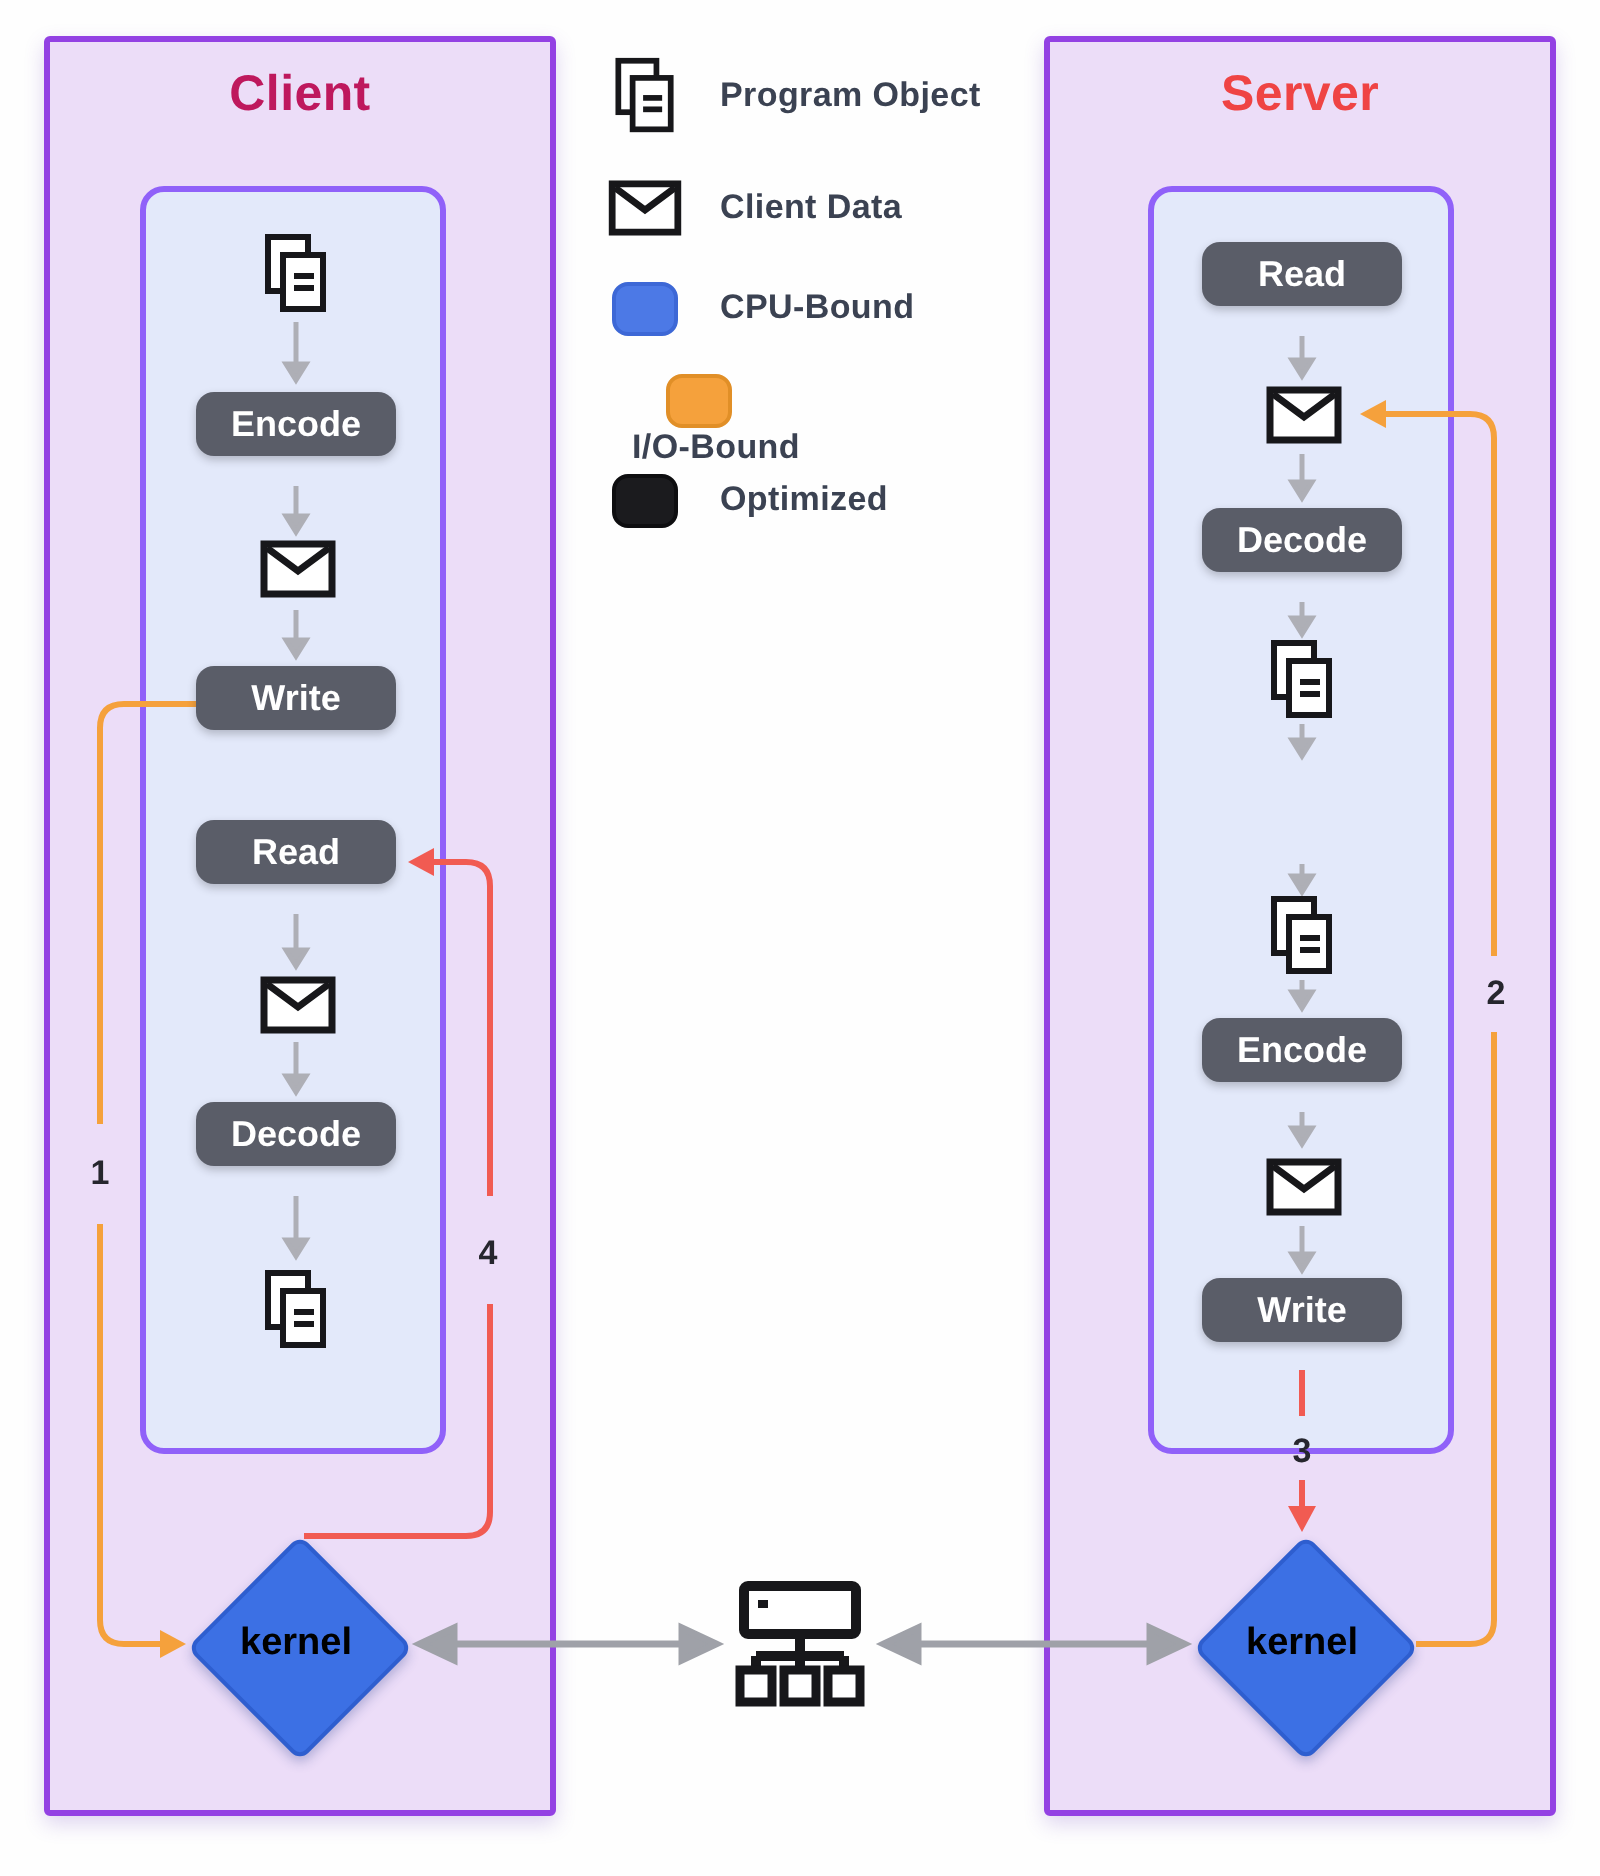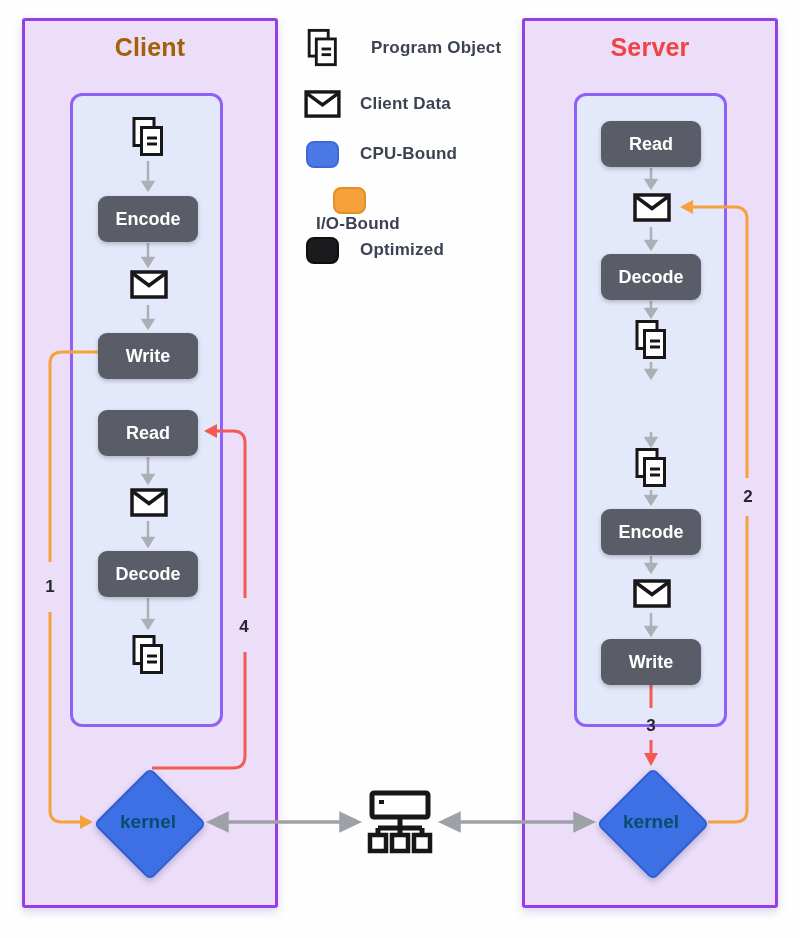--- a/index.html
+++ b/index.html
@@ -16,72 +16,72 @@
   }
   .panel-title{
     position:absolute;top:33px;width:256px;text-align:center;
     font-size:25px;letter-spacing:0.2px;
   }
   .inner-box{
     position:absolute;top:93px;width:147px;height:628px;
     background:#e3e9fa;border:3px solid #9061f9;border-radius:12px;
   }
   .node-box{
-    position:absolute;width:100px;height:46px;border-radius:9px;
+    position:absolute;width:100px;height:32px;border-radius:9px;
     background:#5a5d68;color:#ffffff;font-size:18px;
     display:flex;align-items:center;justify-content:center;
     box-shadow:0 2px 4px rgba(30,30,40,0.25);z-index:6;
   }
   .pill{
     position:absolute;width:100px;height:44px;border-radius:22px;
     background:#4c7ae9;border:3px solid #9158f2;color:#fff;font-size:18px;
     display:flex;align-items:center;justify-content:center;
     box-sizing:border-box;z-index:6;
   }
   .icon-node{position:absolute;z-index:6;}
   .diamond{
     position:absolute;width:76px;height:76px;background:#3c70e4;
     border:2px solid #2e5ecf;transform:rotate(45deg);border-radius:6px;
     box-shadow:2px 2px 6px rgba(40,60,140,0.3);z-index:4;
   }
   .diamond-label{
-    position:absolute;width:110px;text-align:center;color:#0c4a6e;
+    position:absolute;width:110px;text-align:center;color:#000000;
     font-size:19px;z-index:7;
   }
   .num-label{
     position:absolute;width:30px;text-align:center;color:#26262e;
     font-size:17px;z-index:8;
   }
   .legend-row{position:absolute;display:flex;align-items:center;height:30px;}
   .legend-ico{width:44px;display:flex;justify-content:center;align-items:center;}
   .legend-label{margin-left:16px;color:#3b4252;font-size:17px;letter-spacing:0.2px;}
   .swatch{width:33px;height:27px;border-radius:8px;box-sizing:border-box;}
   .swatch-blue{background:#4c79e6;border:2px solid #3d68d6;}
   .swatch-orange{background:#f5a13c;border:2px solid #e18f27;}
   .swatch-black{background:#1b1b1e;border:2px solid #0e0e10;}
   svg.overlay{position:absolute;left:0;top:0;z-index:5;pointer-events:none;}
-  .title-client{color:#a16207;}
+  .title-client{color:#be185d;}
   .title-server{color:#ef4444;}
 </style>
 </head>
 <body>
 
 <div class="stage">
 
   <div class="panel" style="left:22px;"></div>
   <div class="panel" style="left:522px;"></div>
 
   <div class="panel-title title-client" style="left:22px;">Client</div>
   <div class="panel-title title-server" style="left:522px;">Server</div>
 
   <div class="inner-box" style="left:70px;"></div>
   <div class="inner-box" style="left:574px;"></div>
 
   <div>
-    <div class="legend-row" style="left:300px;top:33px;gap:11px;">
+    <div class="legend-row" style="left:300px;top:33px;">
       <span class="legend-ico">
         <svg width="33" height="40" viewBox="0 0 34 42">
           <rect x="3" y="2.5" width="20" height="27" fill="#ffffff" stroke="#17171a" stroke-width="3"></rect>
           <rect x="10.5" y="11.5" width="20" height="27" fill="#ffffff" stroke="#17171a" stroke-width="3"></rect>
           <line x1="16" y1="22" x2="26" y2="22" stroke="#17171a" stroke-width="3"></line>
           <line x1="16" y1="28" x2="26" y2="28" stroke="#17171a" stroke-width="3"></line>
         </svg>
       </span>
       <span class="legend-label">Program Object</span>
     </div>

